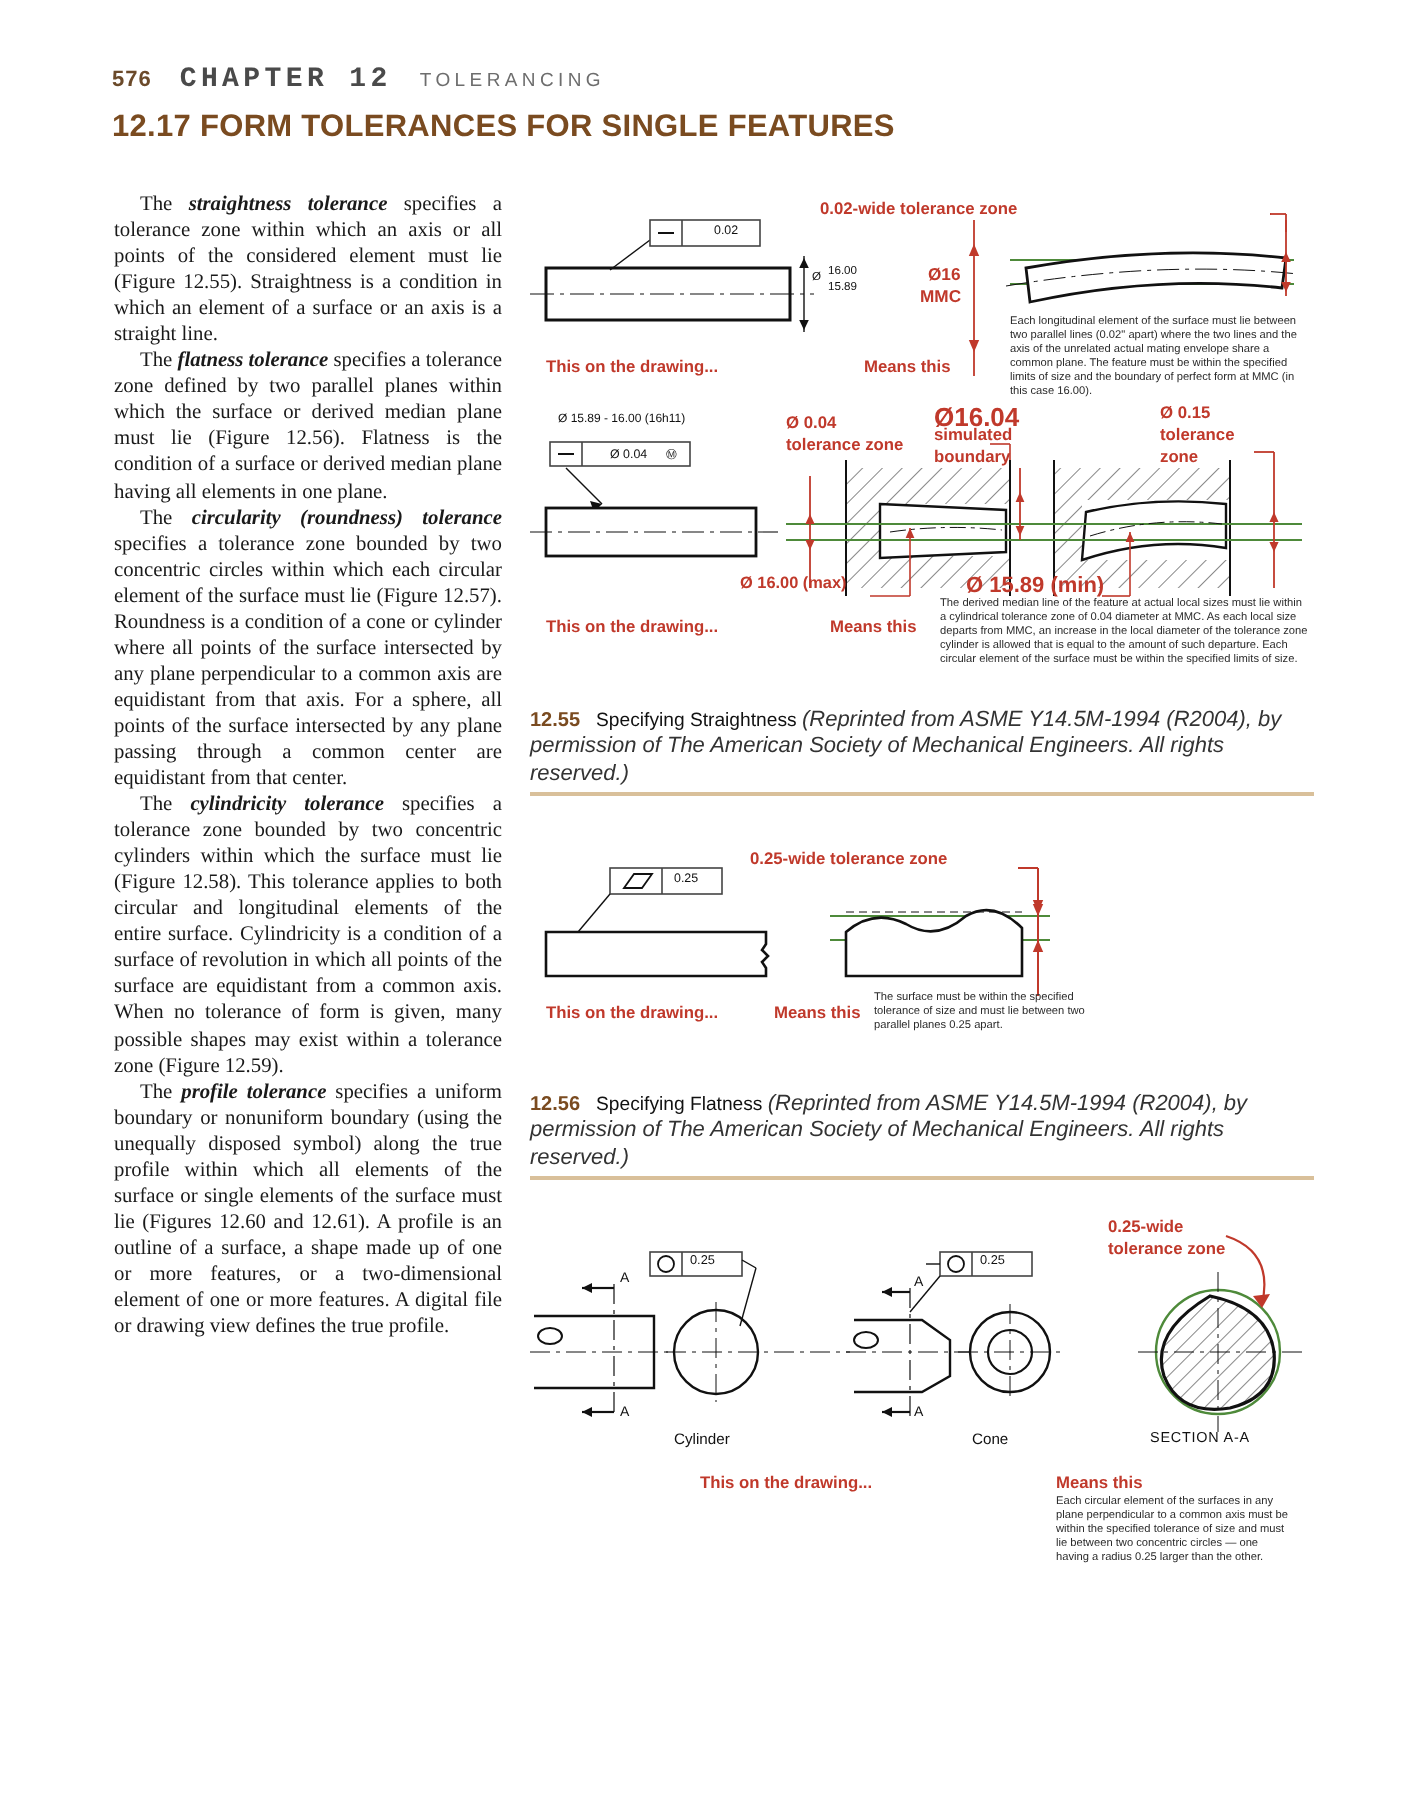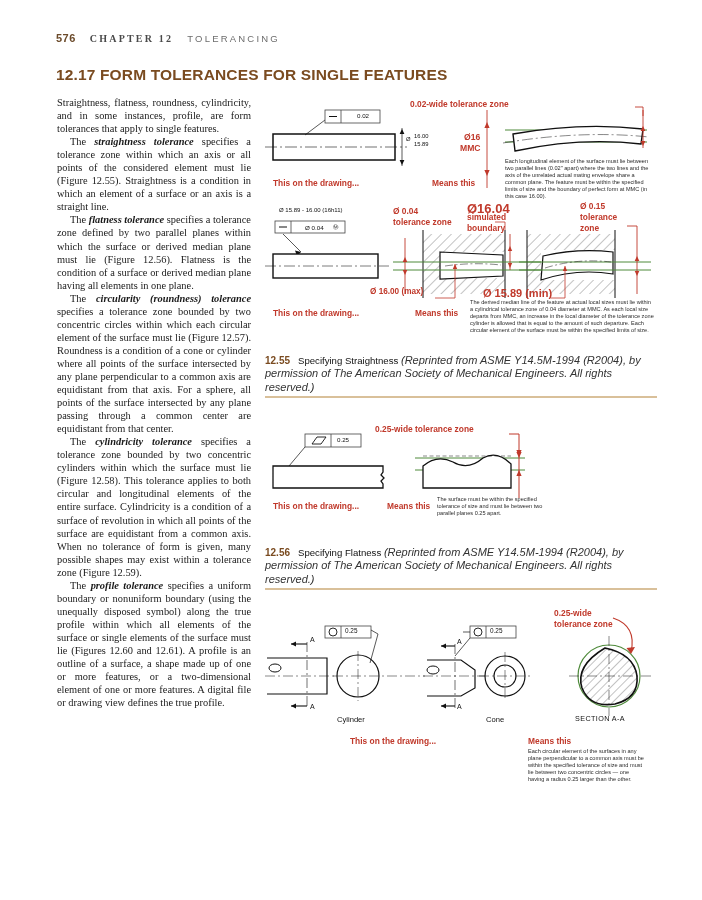--- a/index.html
+++ b/index.html
@@ -2,25 +2,25 @@
 <html><head>
 <meta charset="utf-8">
 <style>
   html,body{margin:0;padding:0;background:#fff;}
   body{width:702px;height:900px;position:relative;font-family:"Liberation Serif",serif;overflow:hidden;}
   .page{position:absolute;inset:0;background:#ffffff;}
 
   
   .runhead{position:absolute;left:56px;top:32px;display:flex;align-items:baseline;gap:14px;}
   .runhead .pg{font-family:"Liberation Sans",sans-serif;font-weight:bold;font-size:11px;color:#6b4a2a;letter-spacing:.5px;}
-  .runhead .ch{font-family:Liberation Serif, serif;font-weight:bold;font-size:10px;color:#4a4a4a;letter-spacing:2.2px;}
+  .runhead .ch{font-family:Liberation Mono, monospace;font-weight:bold;font-size:14px;color:#4a4a4a;letter-spacing:2.2px;}
   .runhead .sub{font-family:"Liberation Sans",sans-serif;font-size:9.5px;color:#6d6d6d;letter-spacing:2.2px;}
 
   
-  .sect-head{position:absolute;left:56px;top:66px;font-family:"Liberation Sans",sans-serif;
+  .sect-head{position:absolute;left:56px;top:55px;font-family:"Liberation Sans",sans-serif;
     font-weight:bold;font-size:15.5px;color:#7a4b20;letter-spacing:.15px;}
 
   
   .col{position:absolute;left:57px;top:96px;width:194px;
        font-family:"Liberation Serif",serif;font-size:10.4px;line-height:13.05px;
        color:#1a1a1a;text-align:justify;text-justify:inter-word;hyphens:none;}
   .col p{margin:0;}
   .col p.ind{text-indent:13px;}
   .col b{font-weight:bold;font-style:italic;}
 
@@ -46,21 +46,20 @@
 
   <div class="runhead">
     <span class="pg">576</span>
     <span class="ch">CHAPTER 12</span>
     <span class="sub">TOLERANCING</span>
   </div>
 
   <div class="sect-head">12.17  FORM TOLERANCES FOR SINGLE FEATURES</div>
 
   <div class="col">
-    <p><span>Straightness, flatness, roundness, cylindricity, and in some instances, profile, are form tolerances that apply to single features.</span></p>
     <p class="ind">The <b>straightness tolerance</b><span> specifies a tolerance zone within which an axis or all points of the considered element must lie (Figure 12.55). Straightness is a condition in which an element of a surface or an axis is a straight line.</span></p>
     <p class="ind">The <b>flatness tolerance</b><span> specifies a tolerance zone defined by two parallel planes within which the surface or derived median plane must lie (Figure 12.56). Flatness is the condition of a surface or derived median plane having all elements in one plane.</span></p>
     <p class="ind">The <b>circularity (roundness) tolerance</b><span> specifies a tolerance zone bounded by two concentric circles within which each circular element of the surface must lie (Figure 12.57). Roundness is a condition of a cone or cylinder where all points of the surface intersected by any plane perpendicular to a common axis are equidistant from that axis. For a sphere, all points of the surface intersected by any plane passing through a common center are equidistant from that center.</span></p>
     <p class="ind">The <b>cylindricity tolerance</b><span> specifies a tolerance zone bounded by two concentric cylinders within which the surface must lie (Figure 12.58). This tolerance applies to both circular and longitudinal elements of the entire surface. Cylindricity is a condition of a surface of revolution in which all points of the surface are equidistant from a common axis. When no tolerance of form is given, many possible shapes may exist within a tolerance zone (Figure 12.59).</span></p>
     <p class="ind">The <b>profile tolerance</b><span> specifies a uniform boundary or nonuniform boundary (using the unequally disposed symbol) along the true profile within which all elements of the surface or single elements of the surface must lie (Figures 12.60 and 12.61). A profile is an outline of a surface, a shape made up of one or more features, or a two-dimensional element of one or more features. A digital file or drawing view defines the true profile.</span></p>
   </div>
 
   <div class="figs">
 
     <div class="fig" style="height:262px;">

